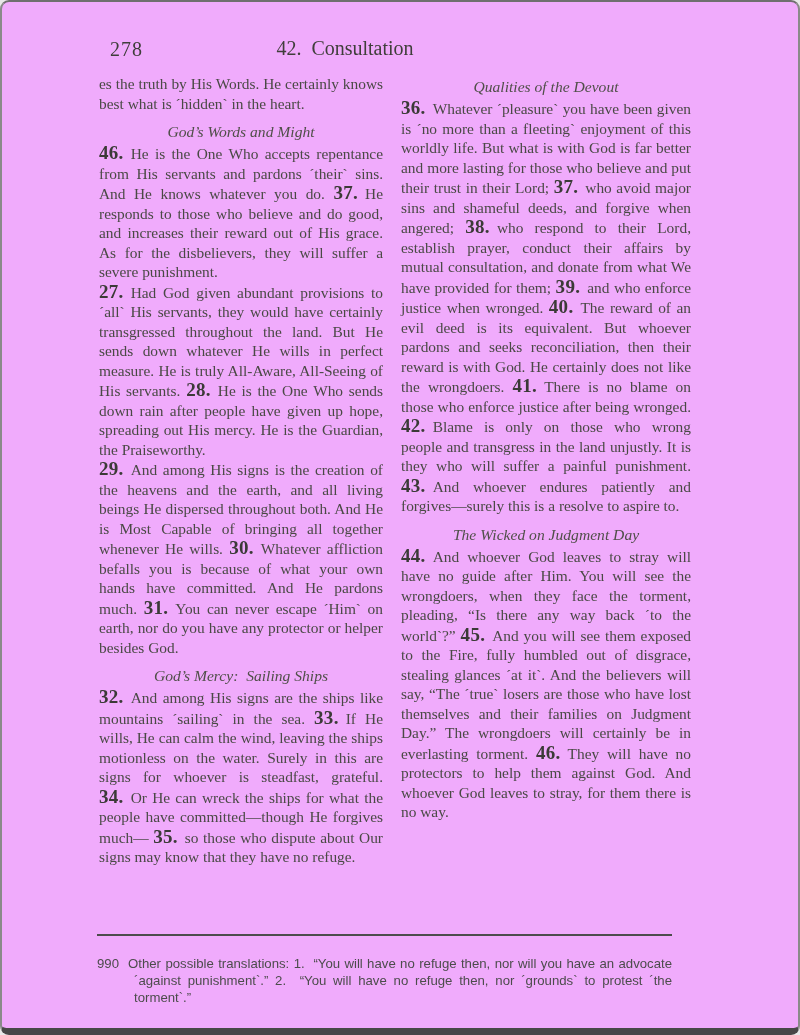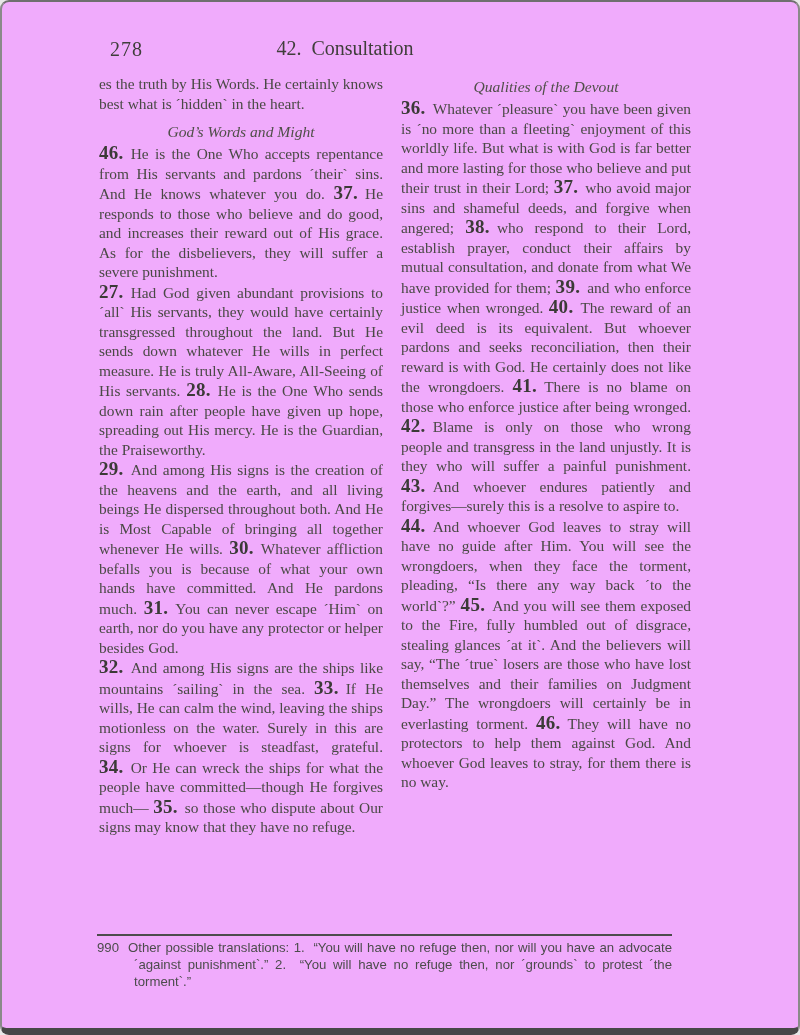--- a/index.html
+++ b/index.html
@@ -44,21 +44,21 @@
   .col .sect-heading:first-child { margin-top:3px; }
   .vn {
     font-weight:bold; font-size:19px; color:#3b3a37;
     margin-right:7px; letter-spacing:0.3px;
   }
   .fnref {
     font-size:9.5px; line-height:0; vertical-align:super; color:#4a4945;
   }
   .footnote {
     position:absolute; left:95px; top:932px; width:575px;
-    border-top:2px solid #4c4c4c; padding-top:3px;
+    border-top:2px solid #4c4c4c; padding-top:19px;
     font-family:"Liberation Sans","DejaVu Sans",sans-serif;
     font-size:13.2px; line-height:17px; color:#4c4c4c;
     text-align:justify;
   }
   .fn-body { display:block; padding-left:37px; text-indent:-37px; }
   .fn-num { margin-right:9px; }
 </style>
 </head>
 <body>
 
@@ -68,25 +68,27 @@
 
   <div class="chapter-title">42.&nbsp; Consultation</div>
 
   <div class="columns">
     <div class="col col-left" id="col-left">
         <p class="vpara">es the truth by His Words. He certainly knows best what is ´hidden` in the heart.</p>
         <div class="sect-heading">God’s Words and Might</div>
         <p class="vpara"><span class="vn">46.</span>He is the One Who accepts repentance from His servants and pardons ´their` sins. And He knows whatever you do. <span class="vn">37.</span>He responds to those who believe and do good, and increases their reward out of His grace. As for the disbelievers, they will suffer a severe punishment.</p>
         <p class="vpara"><span class="vn">27.</span>Had God given abundant provisions to ´all` His servants, they would have certainly transgressed throughout the land. But He sends down whatever He wills in perfect measure. He is truly All-Aware, All-Seeing of His servants. <span class="vn">28.</span>He is the One Who sends down rain after people have given up hope, spreading out His mercy. He is the Guardian, the Praiseworthy.</p>
         <p class="vpara"><span class="vn">29.</span>And among His signs is the creation of the heavens and the earth, and all living beings He dispersed throughout both. And He is Most Capable of bringing all together whenever He wills. <span class="vn">30.</span>Whatever affliction befalls you is because of what your own hands have committed. And He pardons much. <span class="vn">31.</span>You can never escape ´Him` on earth, nor do you have any protector or helper besides God.</p>
+        <div class="sect-heading">God’s Mercy:&nbsp; Sailing Ships</div>
         <p class="vpara"><span class="vn">32.</span>And among His signs are the ships like mountains ´sailing` in the sea. <span class="vn">33.</span>If He wills, He can calm the wind, leaving the ships motionless on the water. Surely in this are signs for whoever is steadfast, grateful. <span class="vn">34.</span>Or He can wreck the ships for what the people have committed—though He forgives much— <span class="vn">35.</span>so those who dispute about Our signs may know that they have no refuge.</p>
       </div>
     <div class="col col-right" id="col-right">
         <div class="sect-heading">Qualities of the Devout</div>
         <p class="vpara"><span class="vn">36.</span>Whatever ´pleasure` you have been given is ´no more than a fleeting` enjoyment of this worldly life. But what is with God is far better and more lasting for those who believe and put their trust in their Lord; <span class="vn">37.</span>who avoid major sins and shameful deeds, and forgive when angered; <span class="vn">38.</span>who respond to their Lord, establish prayer, conduct their affairs by mutual consultation, and donate from what We have provided for them; <span class="vn">39.</span>and who enforce justice when wronged. <span class="vn">40.</span>The reward of an evil deed is its equivalent. But whoever pardons and seeks reconciliation, then their reward is with God. He certainly does not like the wrongdoers. <span class="vn">41.</span>There is no blame on those who enforce justice after being wronged. <span class="vn">42.</span>Blame is only on those who wrong people and transgress in the land unjustly. It is they who will suffer a painful punishment. <span class="vn">43.</span>And whoever endures patiently and forgives—surely this is a resolve to aspire to.</p>
+        <div class="sect-heading">The Wicked on Judgment Day</div>
         <p class="vpara"><span class="vn">44.</span>And whoever God leaves to stray will have no guide after Him. You will see the wrongdoers, when they face the torment, pleading, “Is there any way back ´to the world`?” <span class="vn">45.</span>And you will see them exposed to the Fire, fully humbled out of disgrace, stealing glances ´at it`. And the believers will say, “The ´true` losers are those who have lost themselves and their families on Judgment Day.” The wrongdoers will certainly be in everlasting torment. <span class="vn">46.</span>They will have no protectors to help them against God. And whoever God leaves to stray, for them there is no way.</p>
       </div>
   </div>
 
   <div class="footnote">
     <span class="fn-body">
       <span class="fn-num">990</span><span>Other possible translations: 1.&nbsp; “You will have no refuge then, nor will you have an advocate ´against punishment`.” 2.&nbsp; “You will have no refuge then, nor ´grounds` to protest ´the torment`.”</span>
     </span>
   </div>
 

